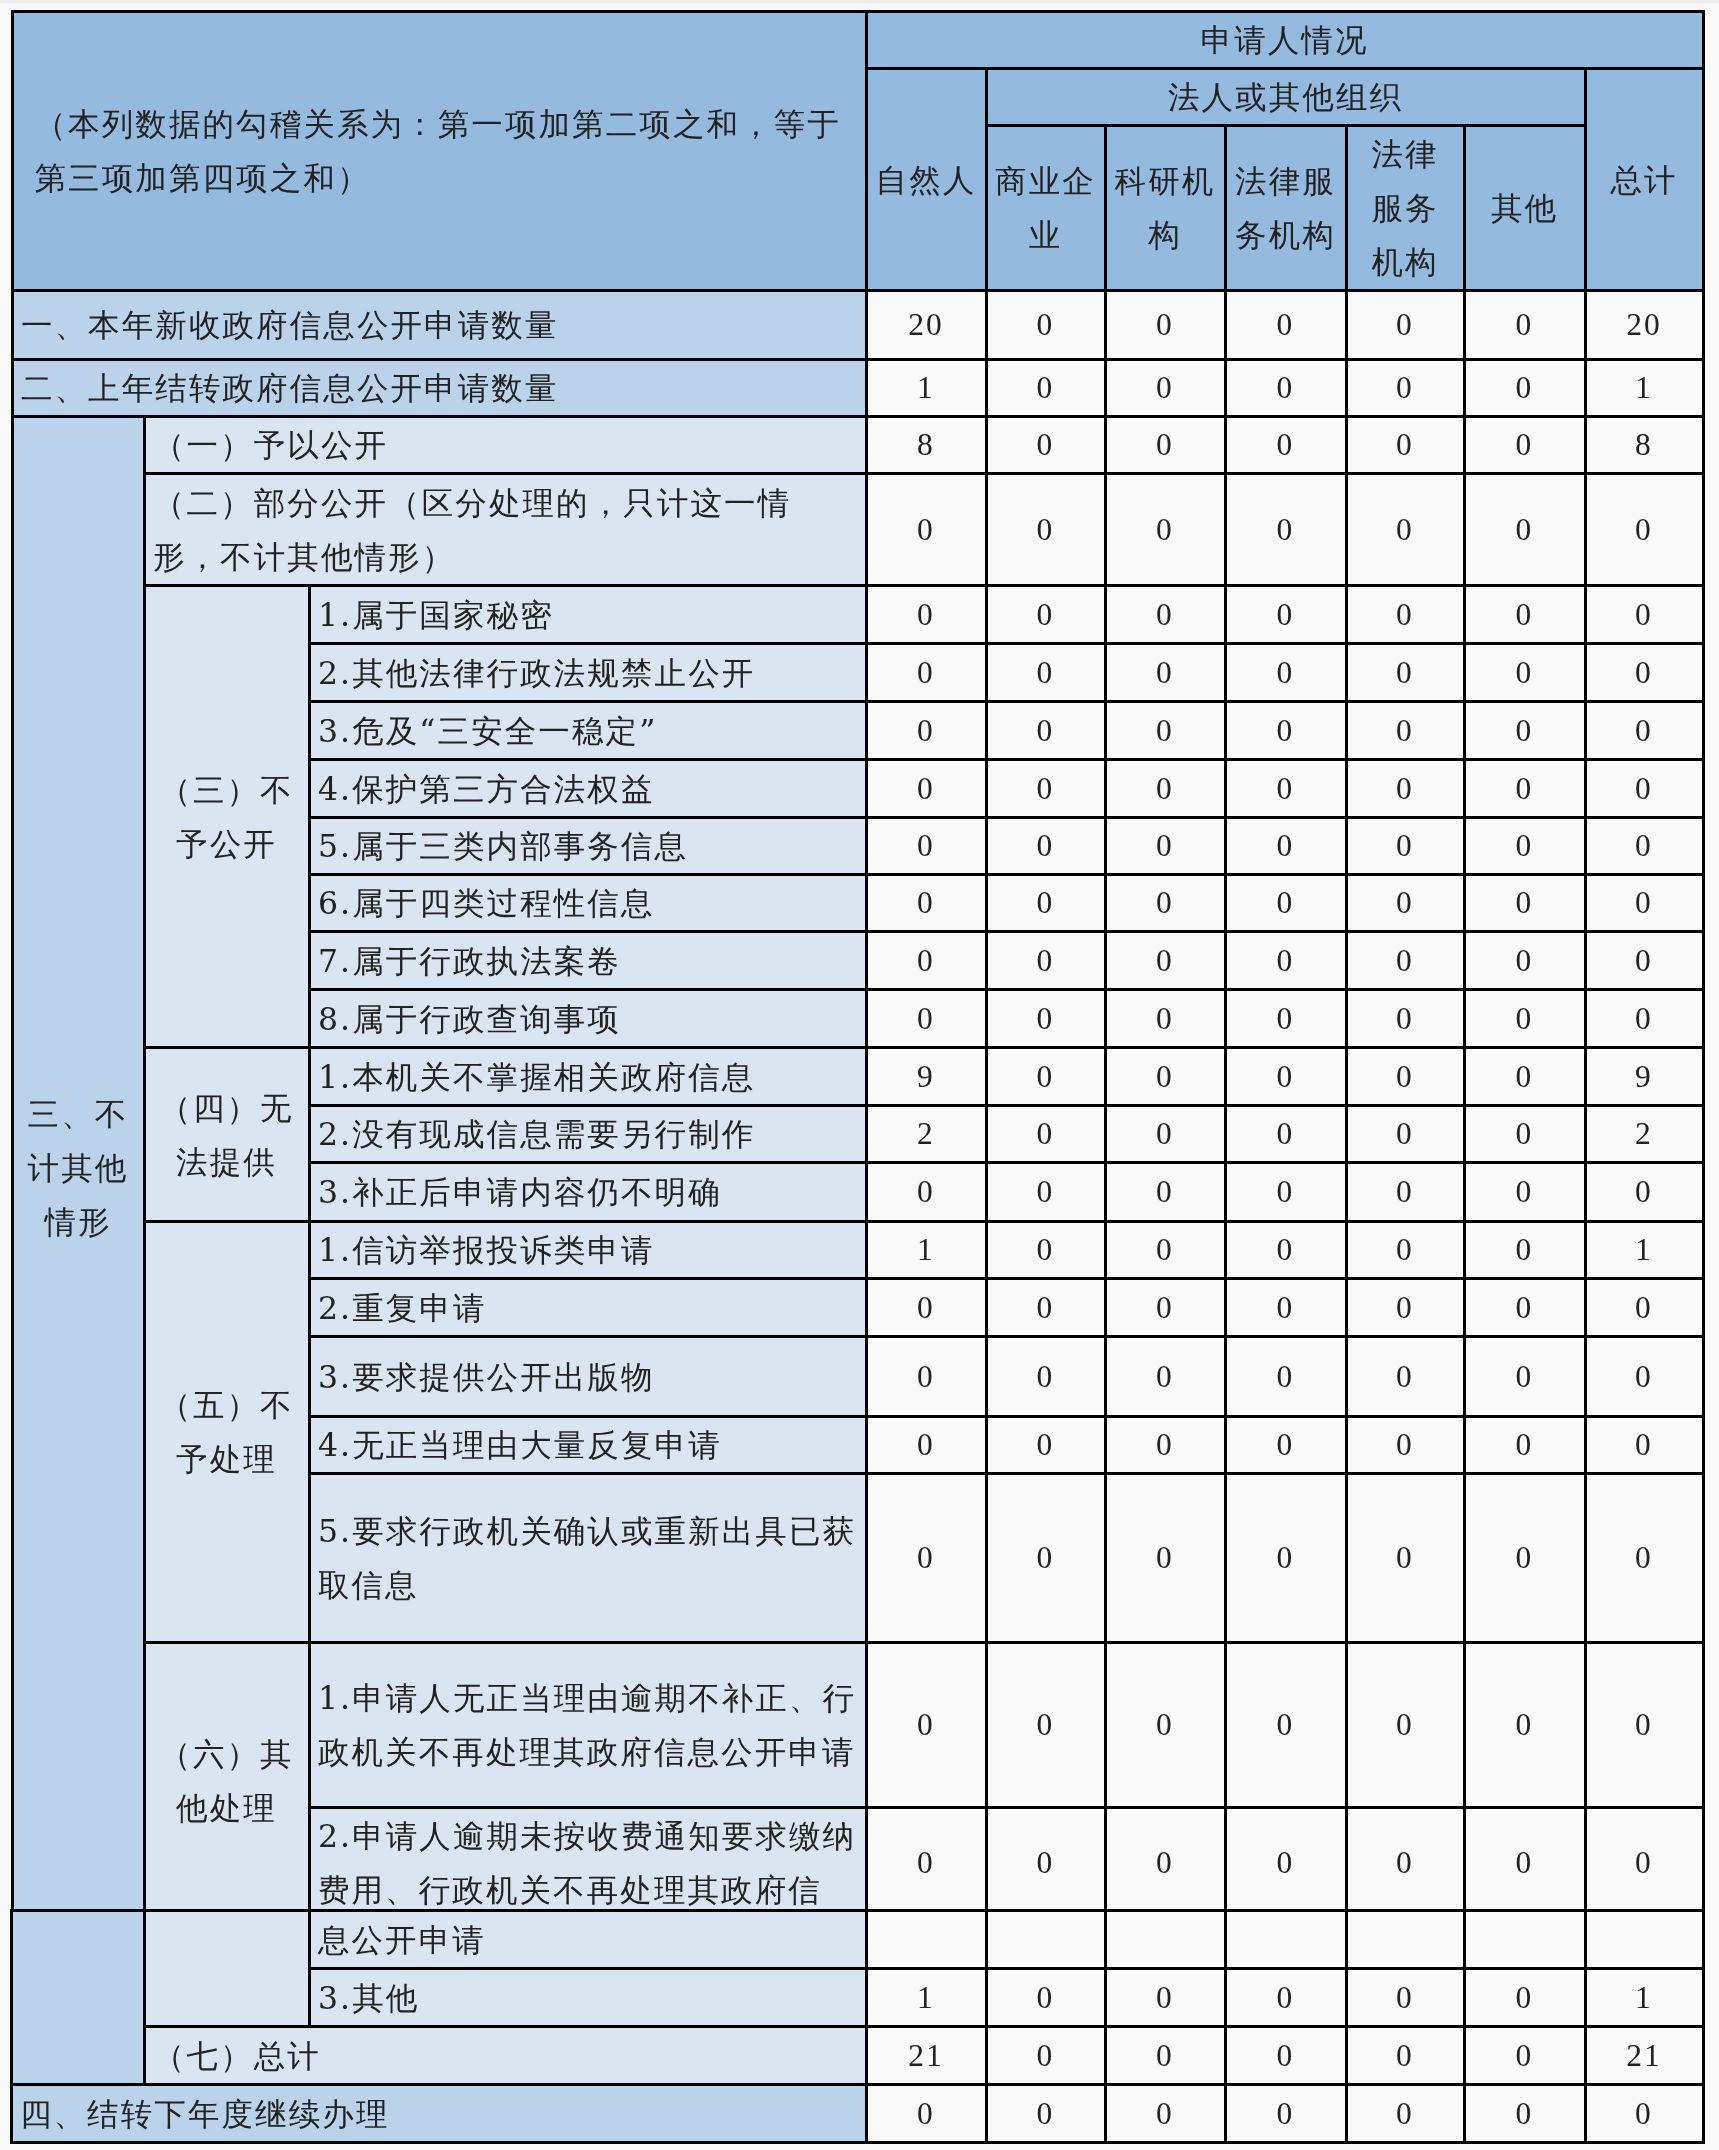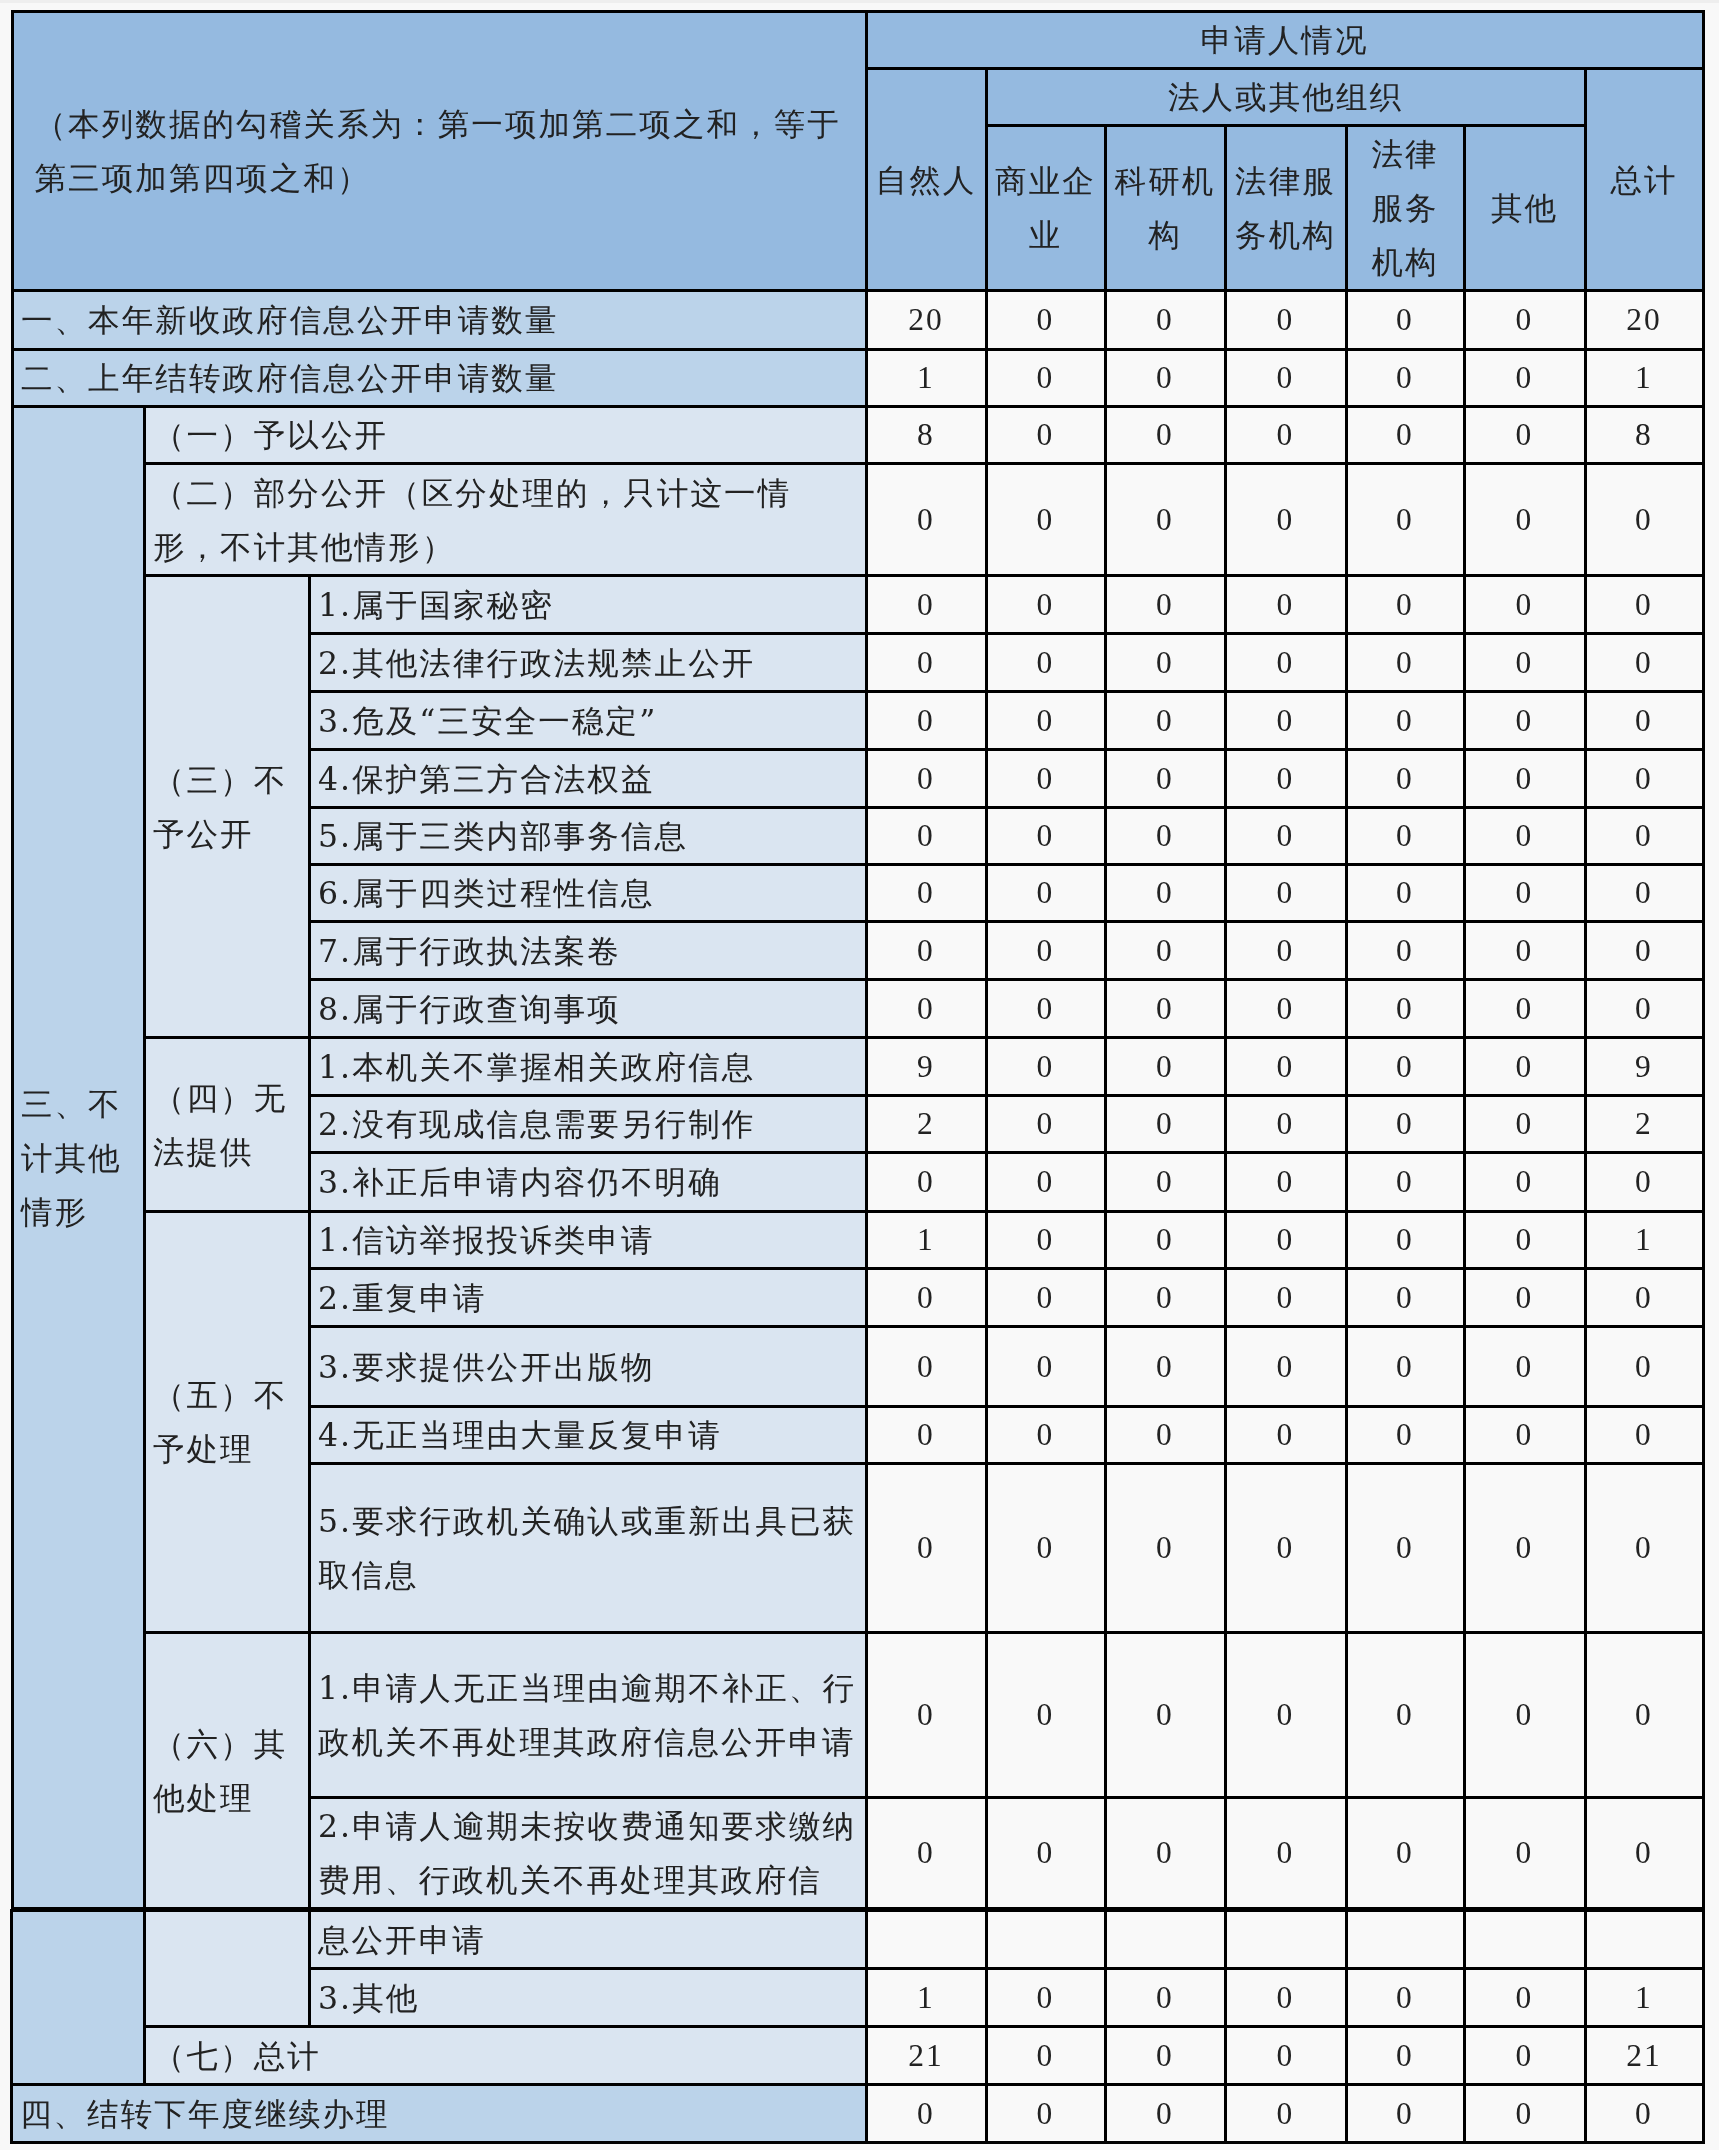--- a/index.html
+++ b/index.html
@@ -23,21 +23,21 @@
     padding:0 7.4px;
     font-size:31.5px;letter-spacing:2.1px;line-height:54px;
     vertical-align:middle;overflow:hidden;
     word-break:break-all;
   }
   td.hdr{background:var(--hdr);text-align:center;}
   td.hdr.note{text-align:left;padding:0 15.8px 0 21px;}
   td.colh{padding:0 21px;}
   td.l1{background:var(--l1);}
   td.l2{background:var(--l2);}
-  td.colA,td.colB{padding:0 10.5px;}
+  td.colA,td.colB{padding:0 10.5px;text-align:center;}
   td.tight{letter-spacing:0.5px;}
   td.num{
     background:var(--data);text-align:center;padding:0;
     font-family:"Liberation Serif","DejaVu Serif",serif;font-size:34px;letter-spacing:0;
   }
   td.notop{border-top:none;}
 </style>
 </head>
 <body>
 
@@ -68,21 +68,21 @@
     <td class="hdr colh" rowspan="2">总计</td>
   </tr>
   <tr style="height:165px">
     <td class="hdr colh">商业企业</td>
     <td class="hdr colh">科研机构</td>
     <td class="hdr colh">法律服务机构</td>
     <td class="hdr colh">法律服务机构</td>
     <td class="hdr colh">其他</td>
   </tr>
 
-  <tr style="height:59px">
+  <tr style="height:69px">
     <td class="l1" colspan="3">一、本年新收政府信息公开申请数量</td>
     <td class="num">20</td>
     <td class="num">0</td>
     <td class="num">0</td>
     <td class="num">0</td>
     <td class="num">0</td>
     <td class="num">0</td>
     <td class="num">20</td>
   </tr>
 

